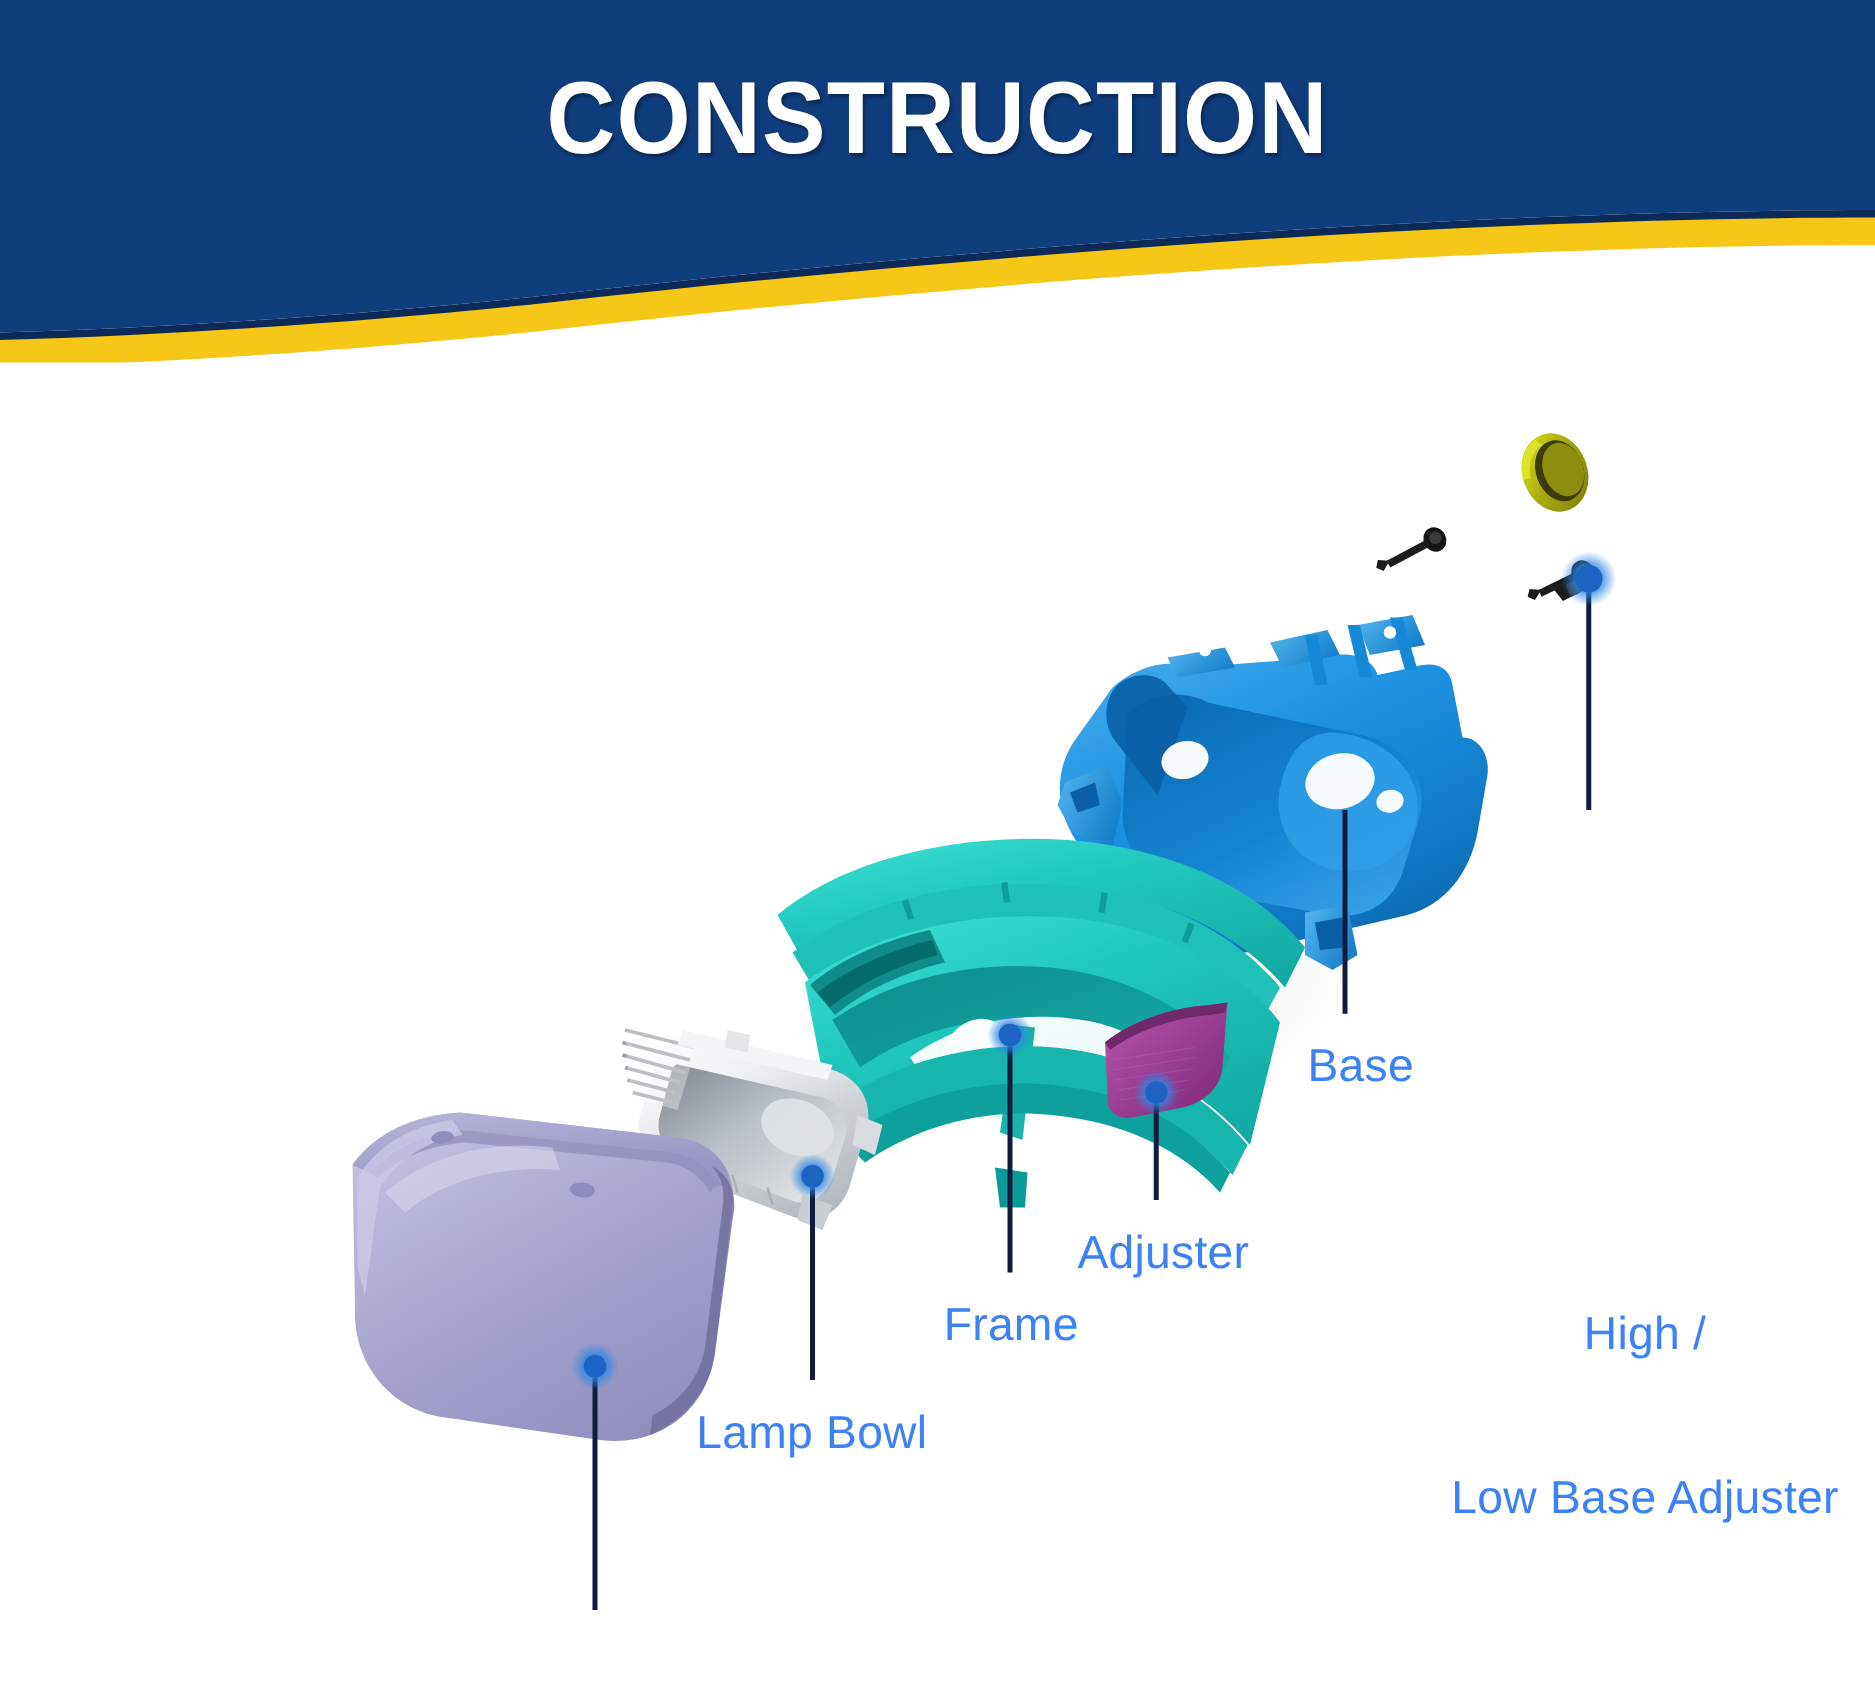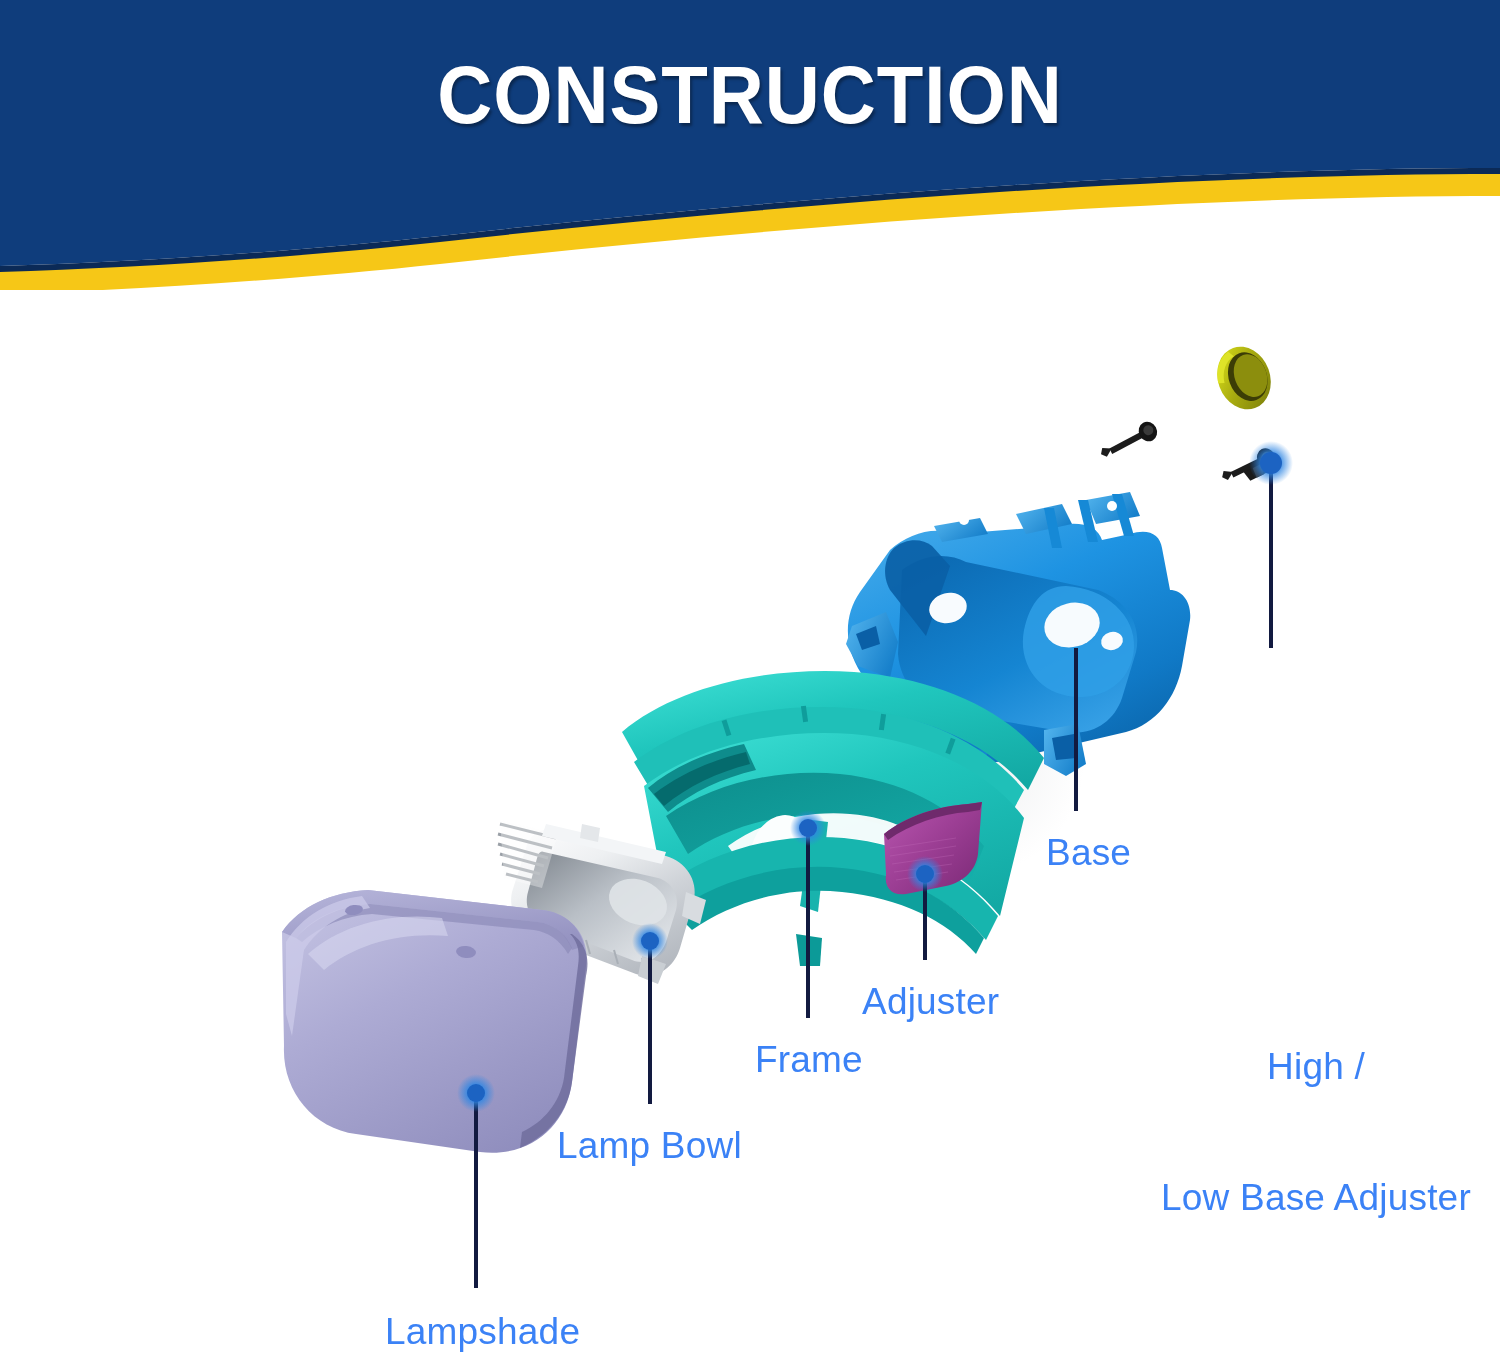--- a/index.html
+++ b/index.html
@@ -436,16 +436,15 @@
     </div>
 
     <div class="callout-label" style="left:1046px; top:541px;">Base</div>
 
     <div class="callout-label" style="left:862px; top:690px;">Adjuster</div>
 
     <div class="callout-label" style="left:755px; top:748px;">Frame</div>
 
     <div class="callout-label" style="left:557px; top:834px;text-align:center;">Lamp Bowl</div>
 
-    <div class="callout-label" style="left:385px; top:1020px;">Lampshade</div>
   </div>
 
 </div>
 
 </body></html>

